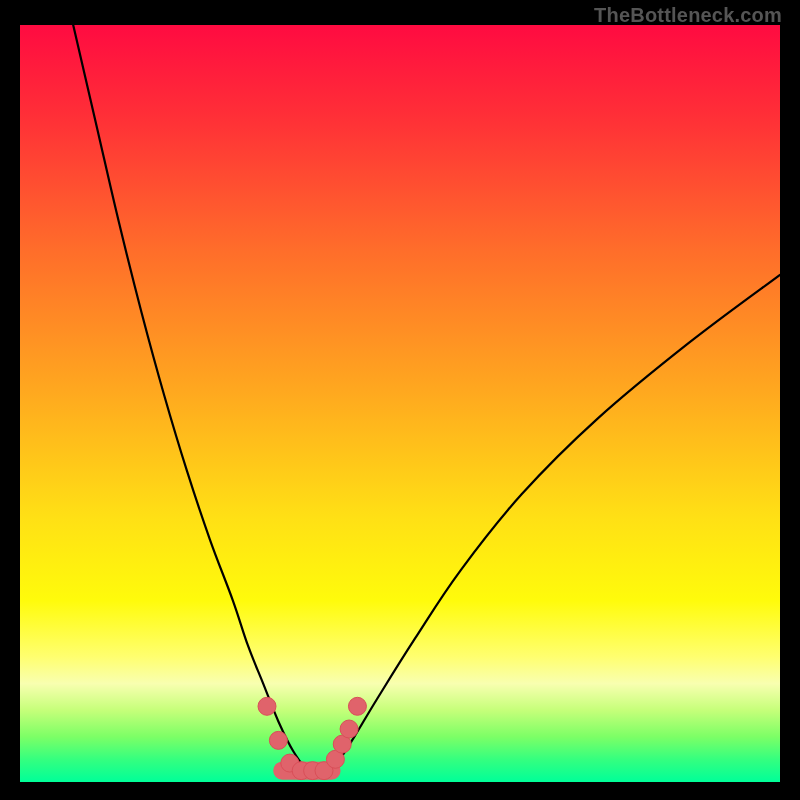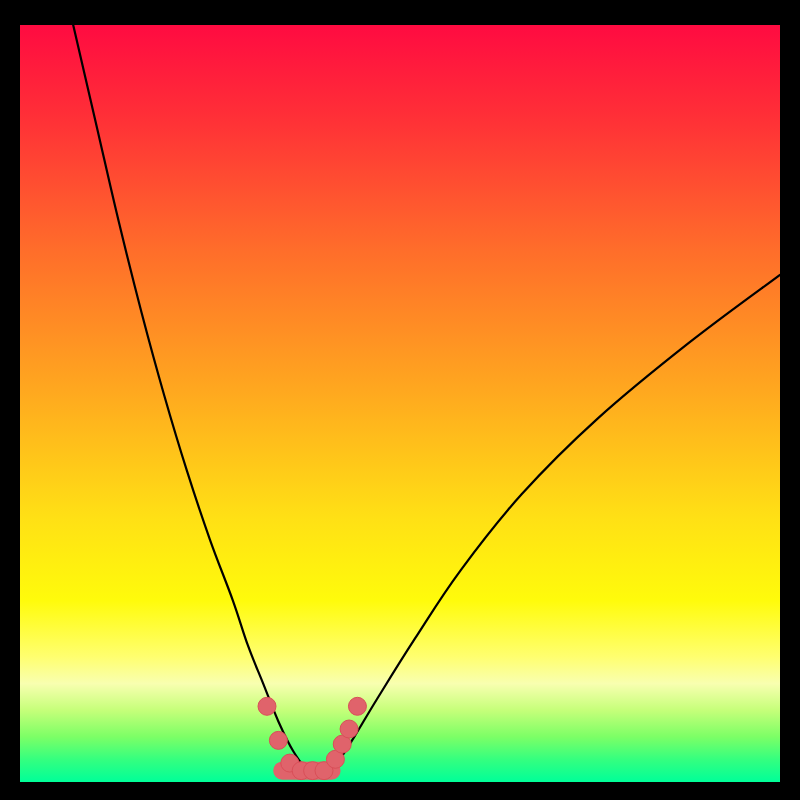--- a/index.html
+++ b/index.html
@@ -70,13 +70,14 @@
           <circle cx="292.6" cy="745.645" r="9" fill="#e0636b" stroke="#d94f58" stroke-width="1"></circle>
           <circle cx="304" cy="745.645" r="9" fill="#e0636b" stroke="#d94f58" stroke-width="1"></circle>
           <circle cx="315.4" cy="734.29" r="9" fill="#e0636b" stroke="#d94f58" stroke-width="1"></circle>
           <circle cx="322.24" cy="719.15" r="9" fill="#e0636b" stroke="#d94f58" stroke-width="1"></circle>
           <circle cx="329.08" cy="704.01" r="9" fill="#e0636b" stroke="#d94f58" stroke-width="1"></circle>
           <circle cx="337.44" cy="681.3" r="9" fill="#e0636b" stroke="#d94f58" stroke-width="1"></circle>
         </g>
     </svg>
   </div>
 
+  <div class="watermark" id="watermark" style="right: 18px; top: 4px; font-size: 20px;">TheBottleneck.com</div>
 </div>
 
 </body></html>

